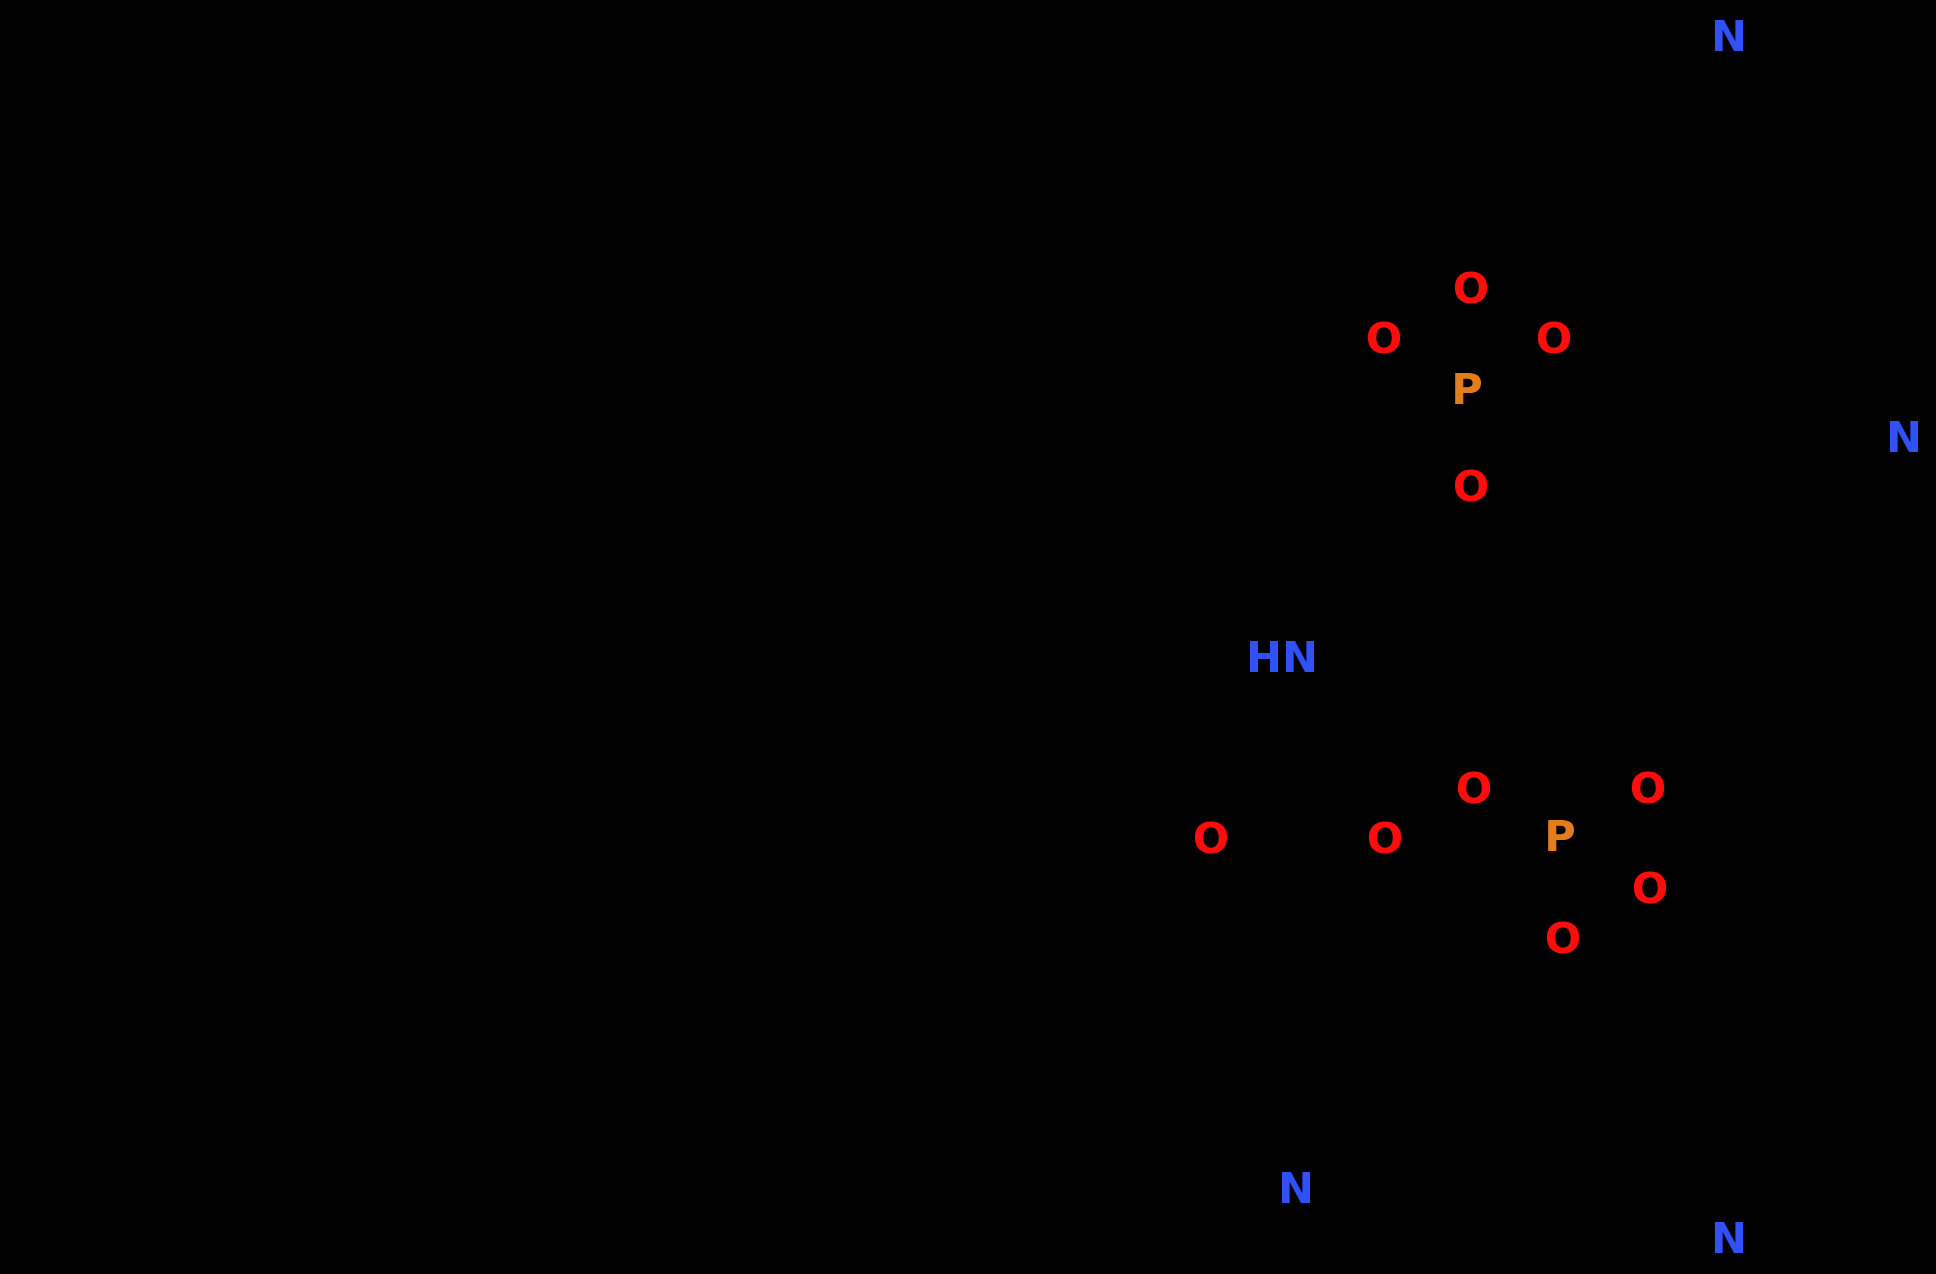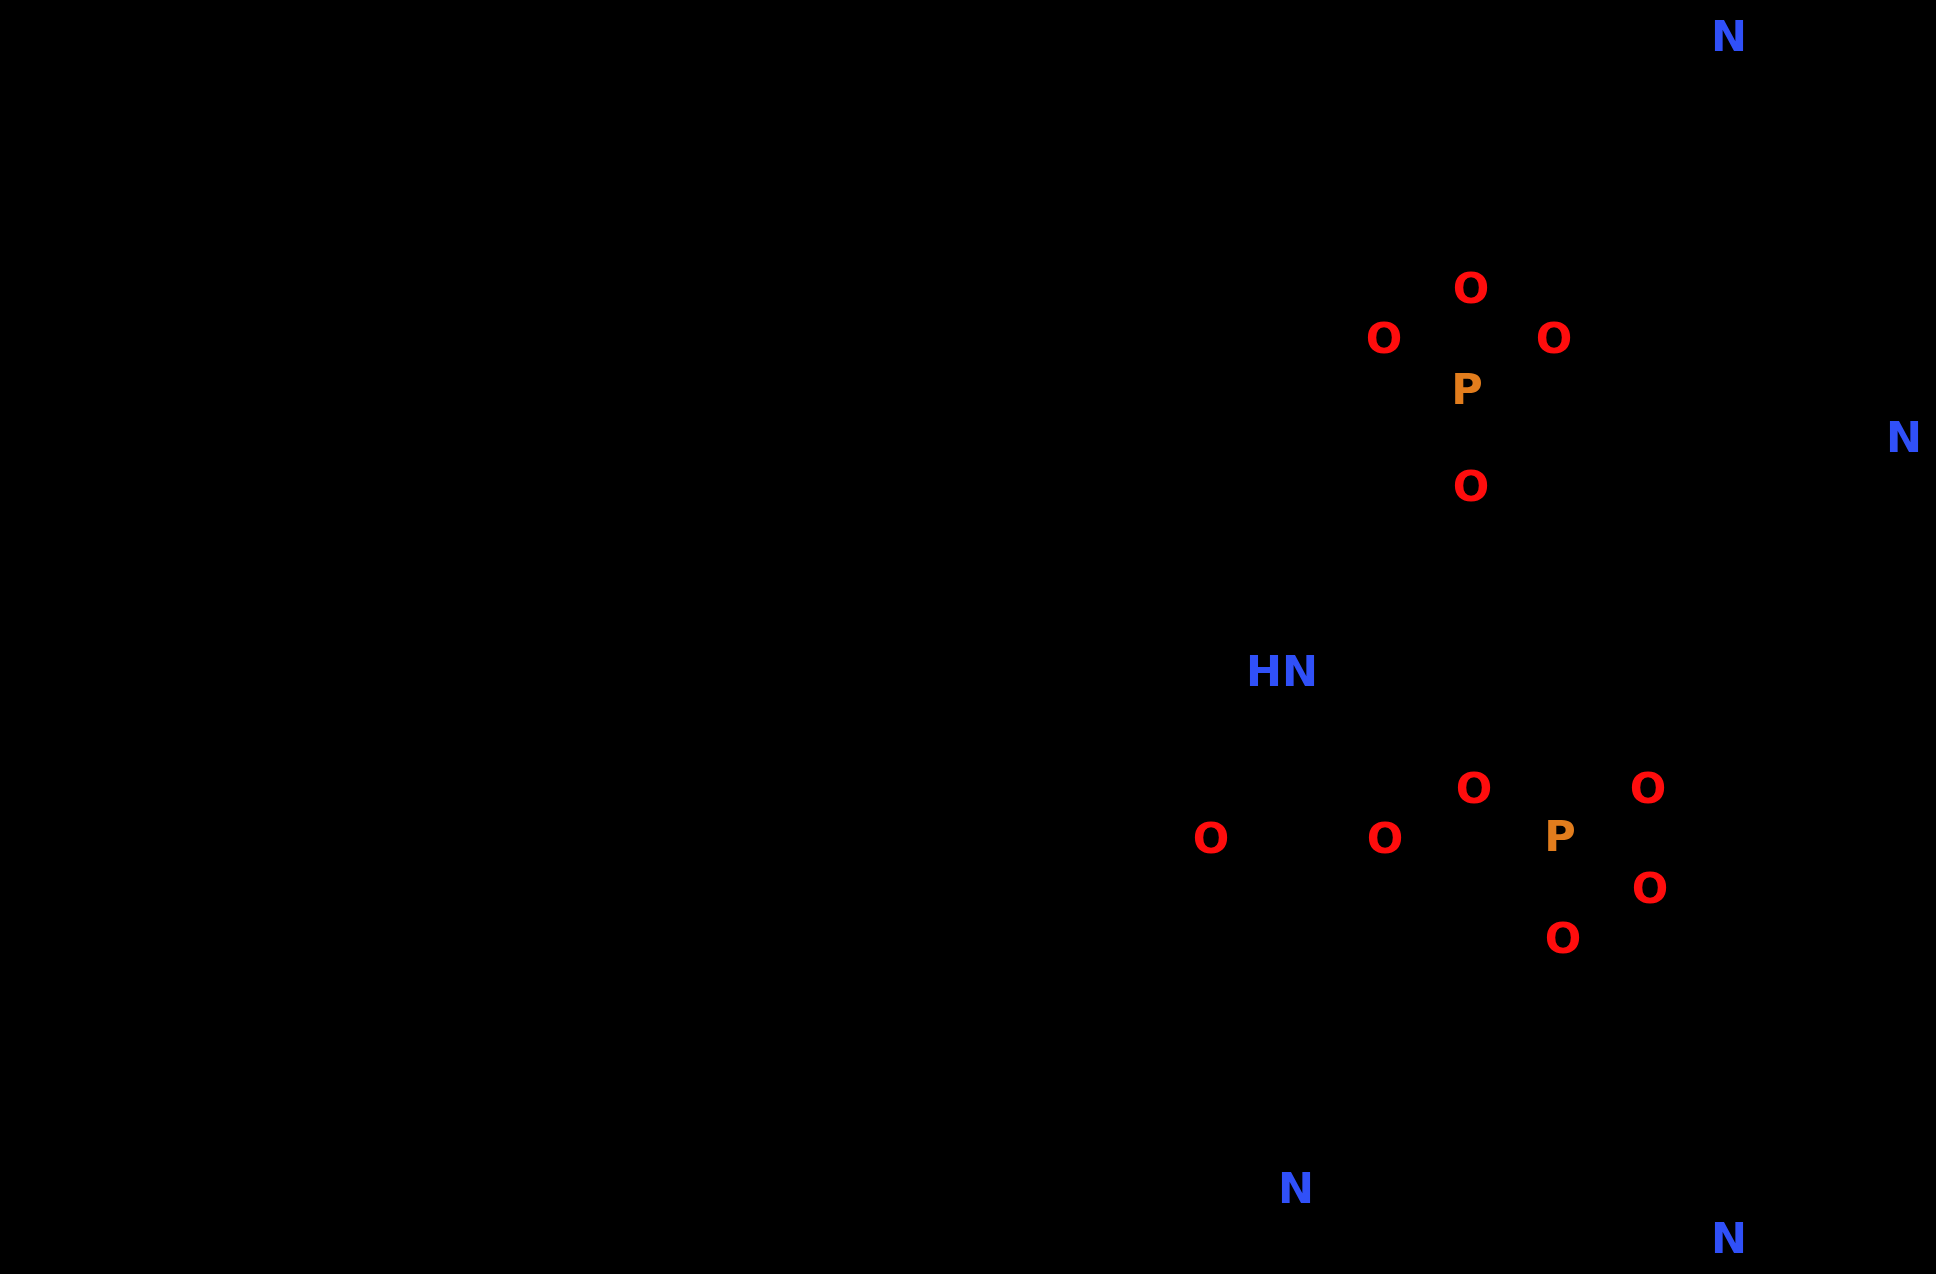--- a/index.html
+++ b/index.html
@@ -31,21 +31,21 @@
 <body>
 
 <div class="canvas">
   <span class="atom" style="left: 1729px; top: 36px; color: rgb(48, 80, 248);">N</span>
   <span class="atom" style="left: 1471px; top: 288px; color: rgb(255, 13, 13);">O</span>
   <span class="atom" style="left: 1384px; top: 338px; color: rgb(255, 13, 13);">O</span>
   <span class="atom" style="left: 1554px; top: 338px; color: rgb(255, 13, 13);">O</span>
   <span class="atom" style="left: 1467px; top: 389px; color: rgb(226, 125, 29);">P</span>
   <span class="atom" style="left: 1904px; top: 437px; color: rgb(48, 80, 248);">N</span>
   <span class="atom" style="left: 1471px; top: 486px; color: rgb(255, 13, 13);">O</span>
-  <span class="atom" style="left: 1282px; top: 671px; color: rgb(48, 80, 248);">HN</span>
+  <span class="atom" style="left: 1282px; top: 657px; color: rgb(48, 80, 248);">HN</span>
   <span class="atom" style="left: 1474px; top: 788px; color: rgb(255, 13, 13);">O</span>
   <span class="atom" style="left: 1648px; top: 788px; color: rgb(255, 13, 13);">O</span>
   <span class="atom" style="left: 1211px; top: 838px; color: rgb(255, 13, 13);">O</span>
   <span class="atom" style="left: 1385px; top: 838px; color: rgb(255, 13, 13);">O</span>
   <span class="atom" style="left: 1560px; top: 836px; color: rgb(226, 125, 29);">P</span>
   <span class="atom" style="left: 1650px; top: 888px; color: rgb(255, 13, 13);">O</span>
   <span class="atom" style="left: 1563px; top: 938px; color: rgb(255, 13, 13);">O</span>
   <span class="atom" style="left: 1296px; top: 1188px; color: rgb(48, 80, 248);">N</span>
   <span class="atom" style="left: 1729px; top: 1238px; color: rgb(48, 80, 248);">N</span>
 </div>

